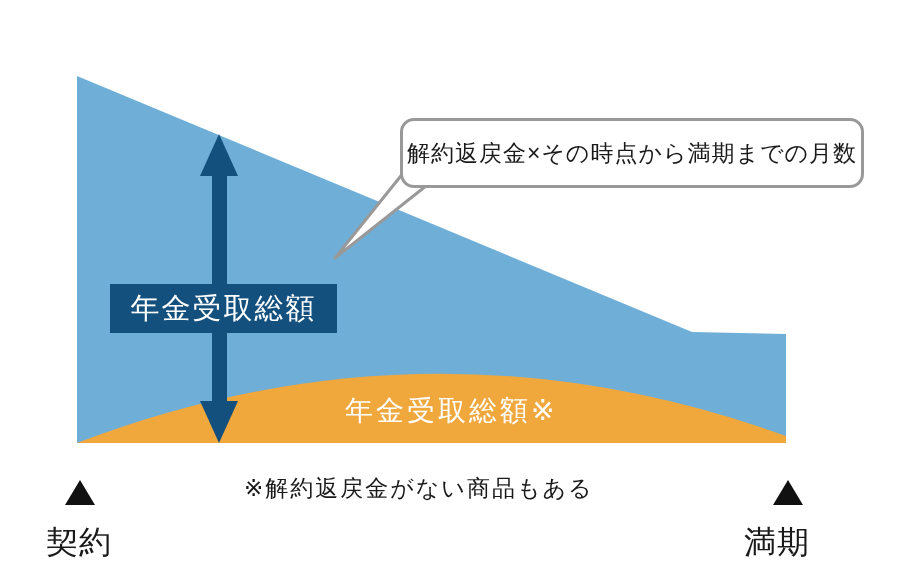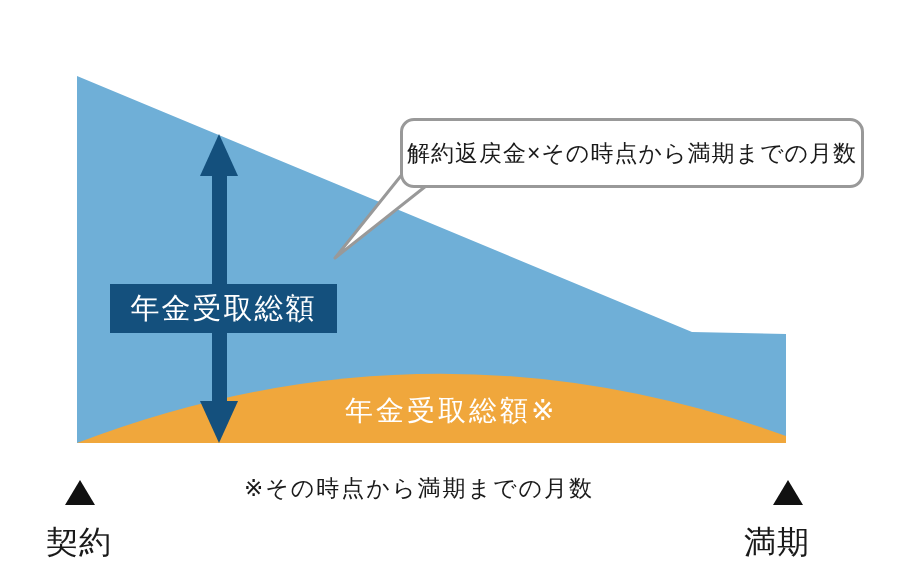--- a/index.html
+++ b/index.html
@@ -120,21 +120,21 @@
   </svg>
 
   <div class="callout-bubble">
     <span class="callout-text">解約返戻金×その時点から満期までの月数</span>
   </div>
 
   <div class="total-label">年金受取総額</div>
 
   <div class="surrender-label">年金受取総額※</div>
 
-  <div class="footnote">※その時点から満期までの月数</div>
+  <div class="footnote">※解約返戻金がない商品もある</div>
 
   <div class="marker-triangle marker-contract"></div>
   <div class="marker-triangle marker-maturity"></div>
 
   <div class="axis-label axis-label-contract">契約</div>
   <div class="axis-label axis-label-maturity">満期</div>
 
 </div>
 
 </body></html>

